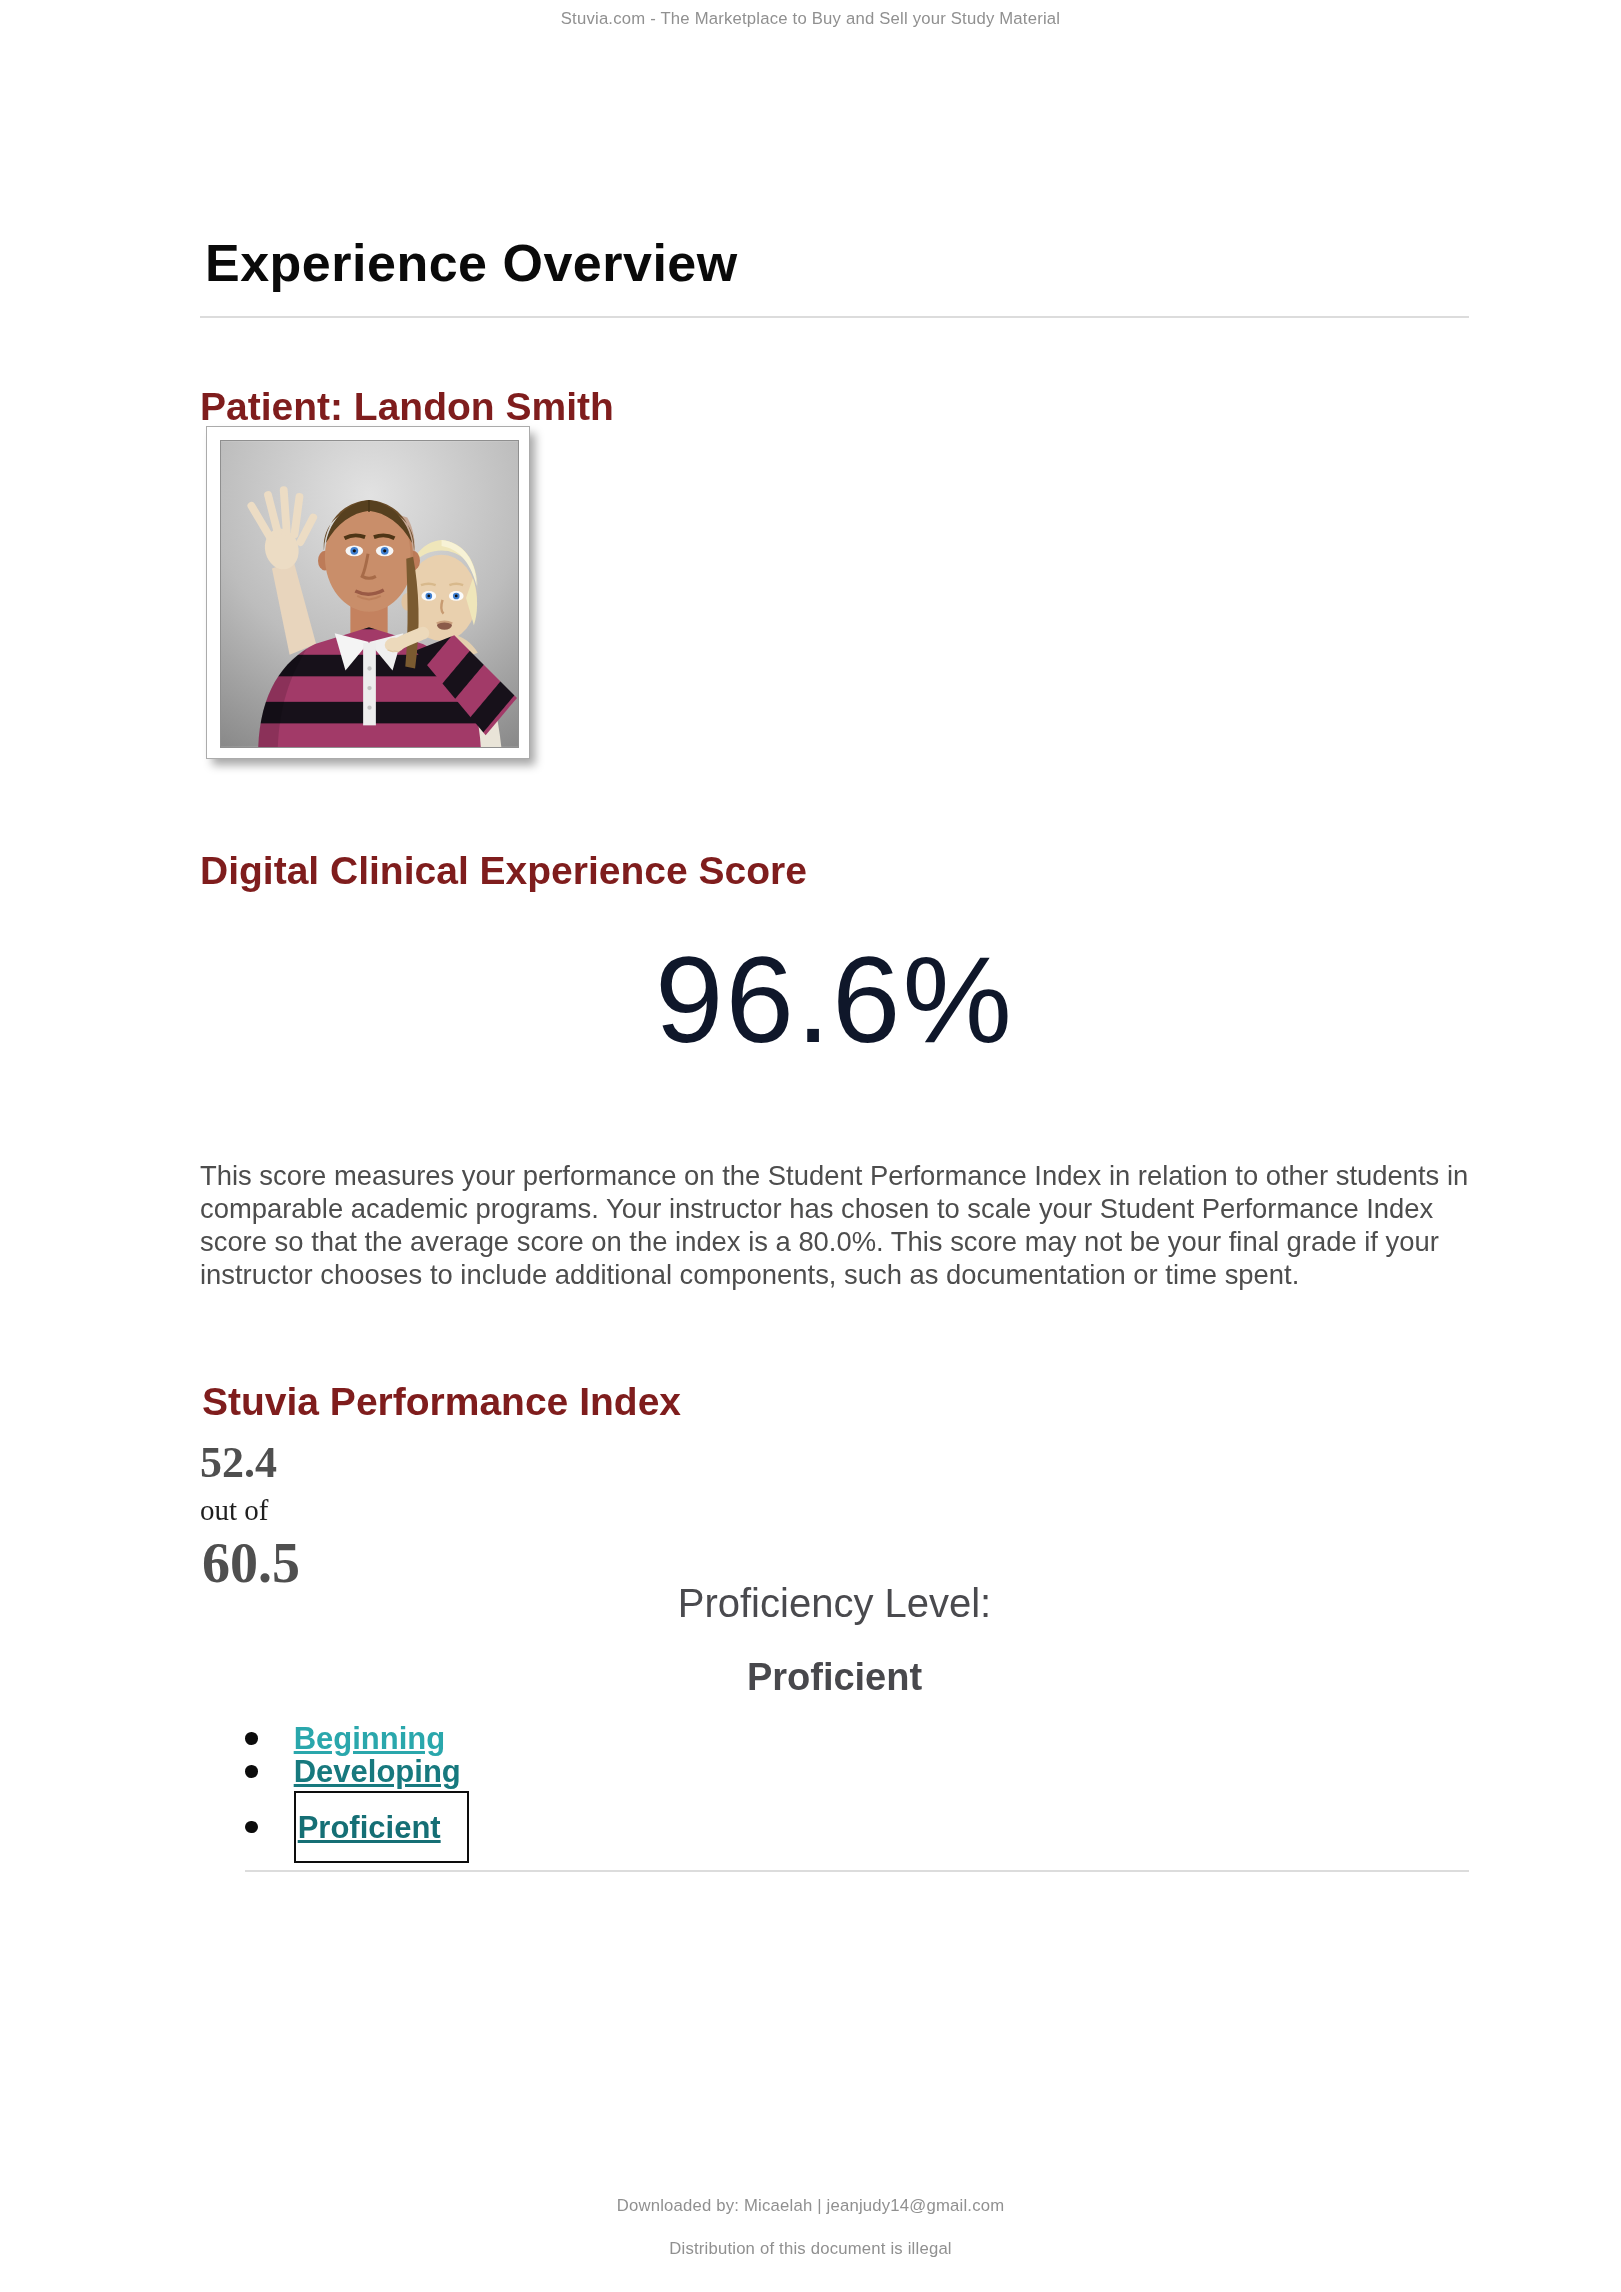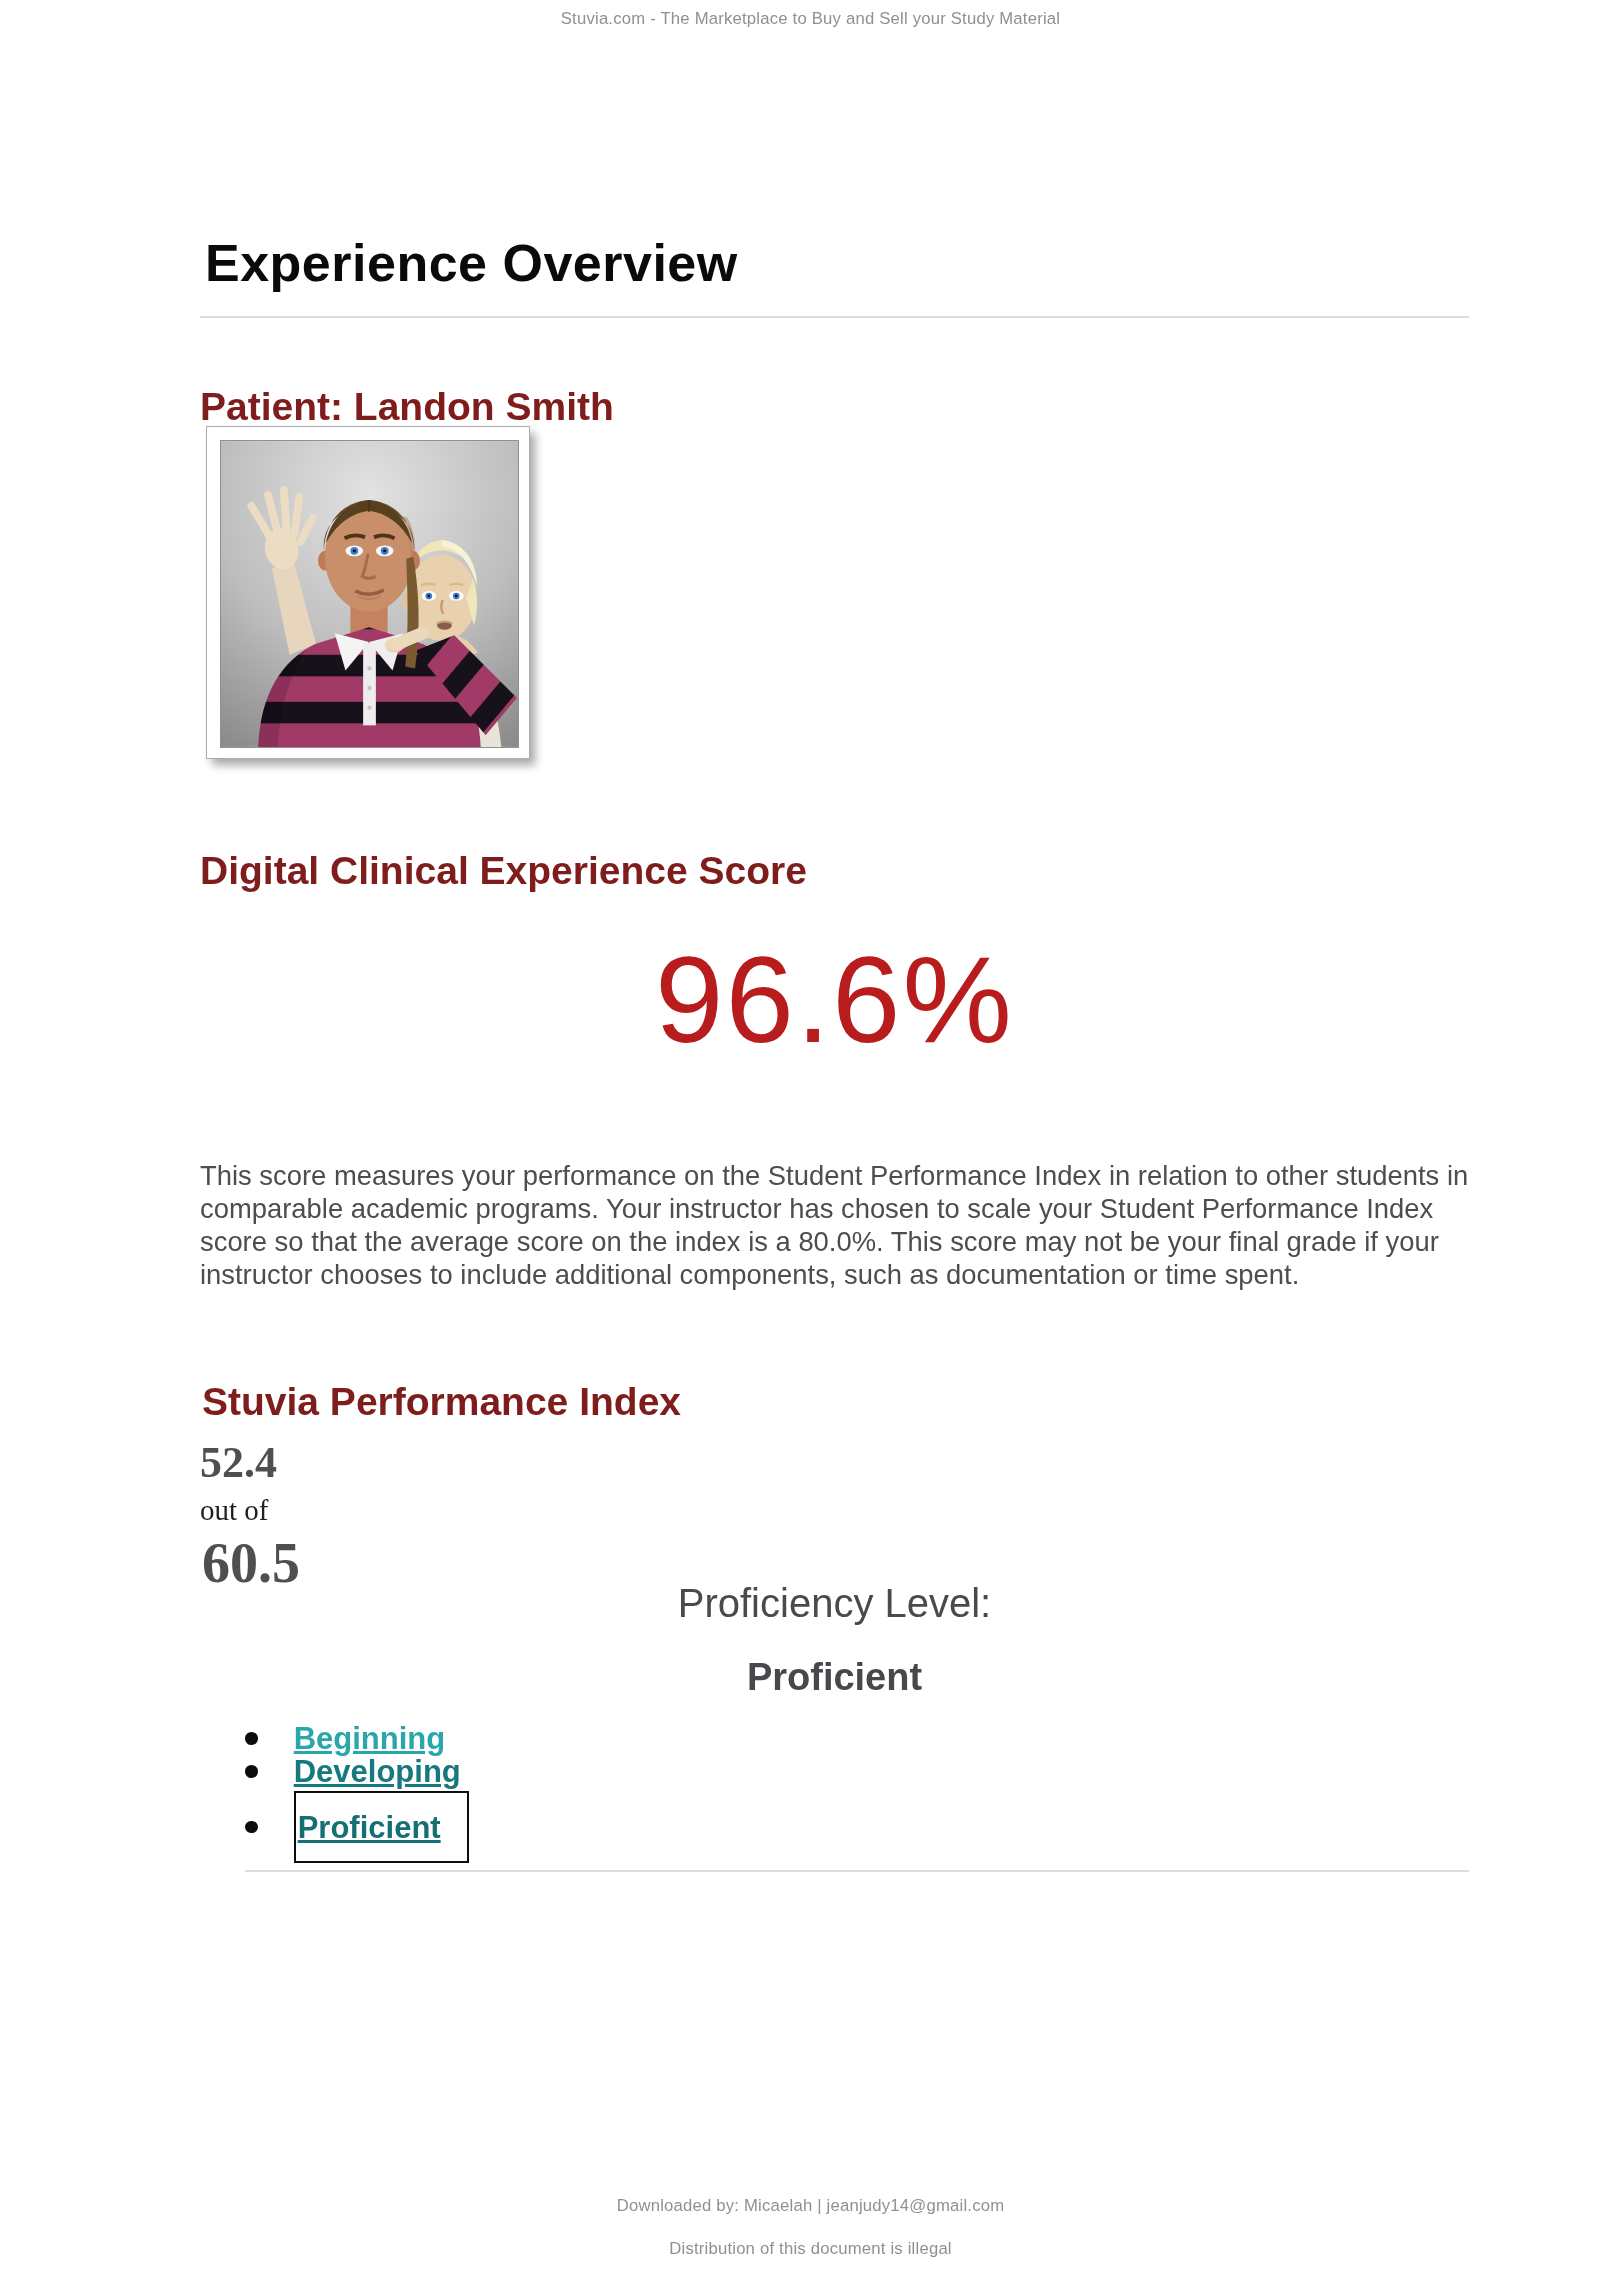--- a/index.html
+++ b/index.html
@@ -36,21 +36,21 @@
     width:297px; height:306px;
     background:#ffffff; padding:12.7px;
     border:1px solid #ababab;
     box-shadow:5.9px 6.9px 8.8px rgba(0,0,0,0.35);
   }
   .photo-frame svg { display:block; border:1px solid #8f8f8f; }
 
   .dce-score {
     top:929px; left:200px; width:1269px;
     text-align:center;
-    font-size:123px; font-weight:400; color:#b91c1c; letter-spacing:2px;
+    font-size:123px; font-weight:400; color:#0f172a; letter-spacing:2px;
   }
 
   .dce-desc {
     top:1159px; left:200px; width:1276px; margin:0;
     font-size:27.4px; line-height:33px; color:#4d4d4d;
   }
 
   .serif { font-family:"Liberation Serif","DejaVu Serif",serif; }
   .spi-score { top:1437px; left:200px; font-size:44px; font-weight:bold; color:#4f4f4f; }
   .spi-outof { top:1494px; left:200px; font-size:29px; color:#1f1f1f; }

